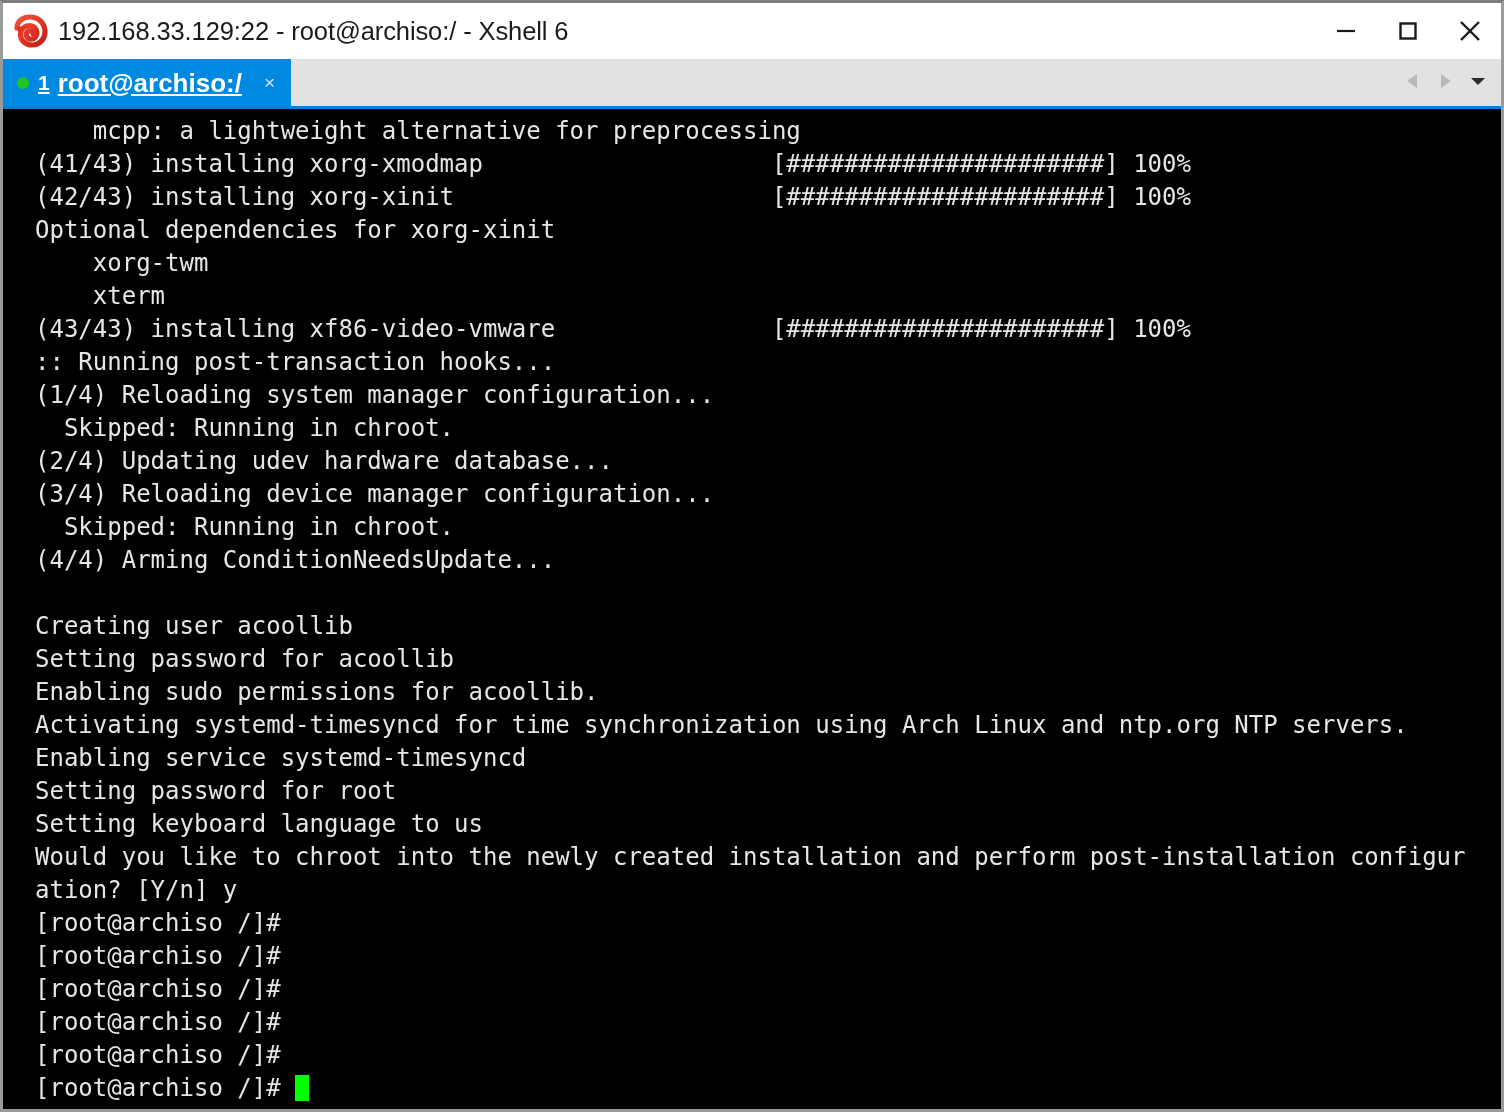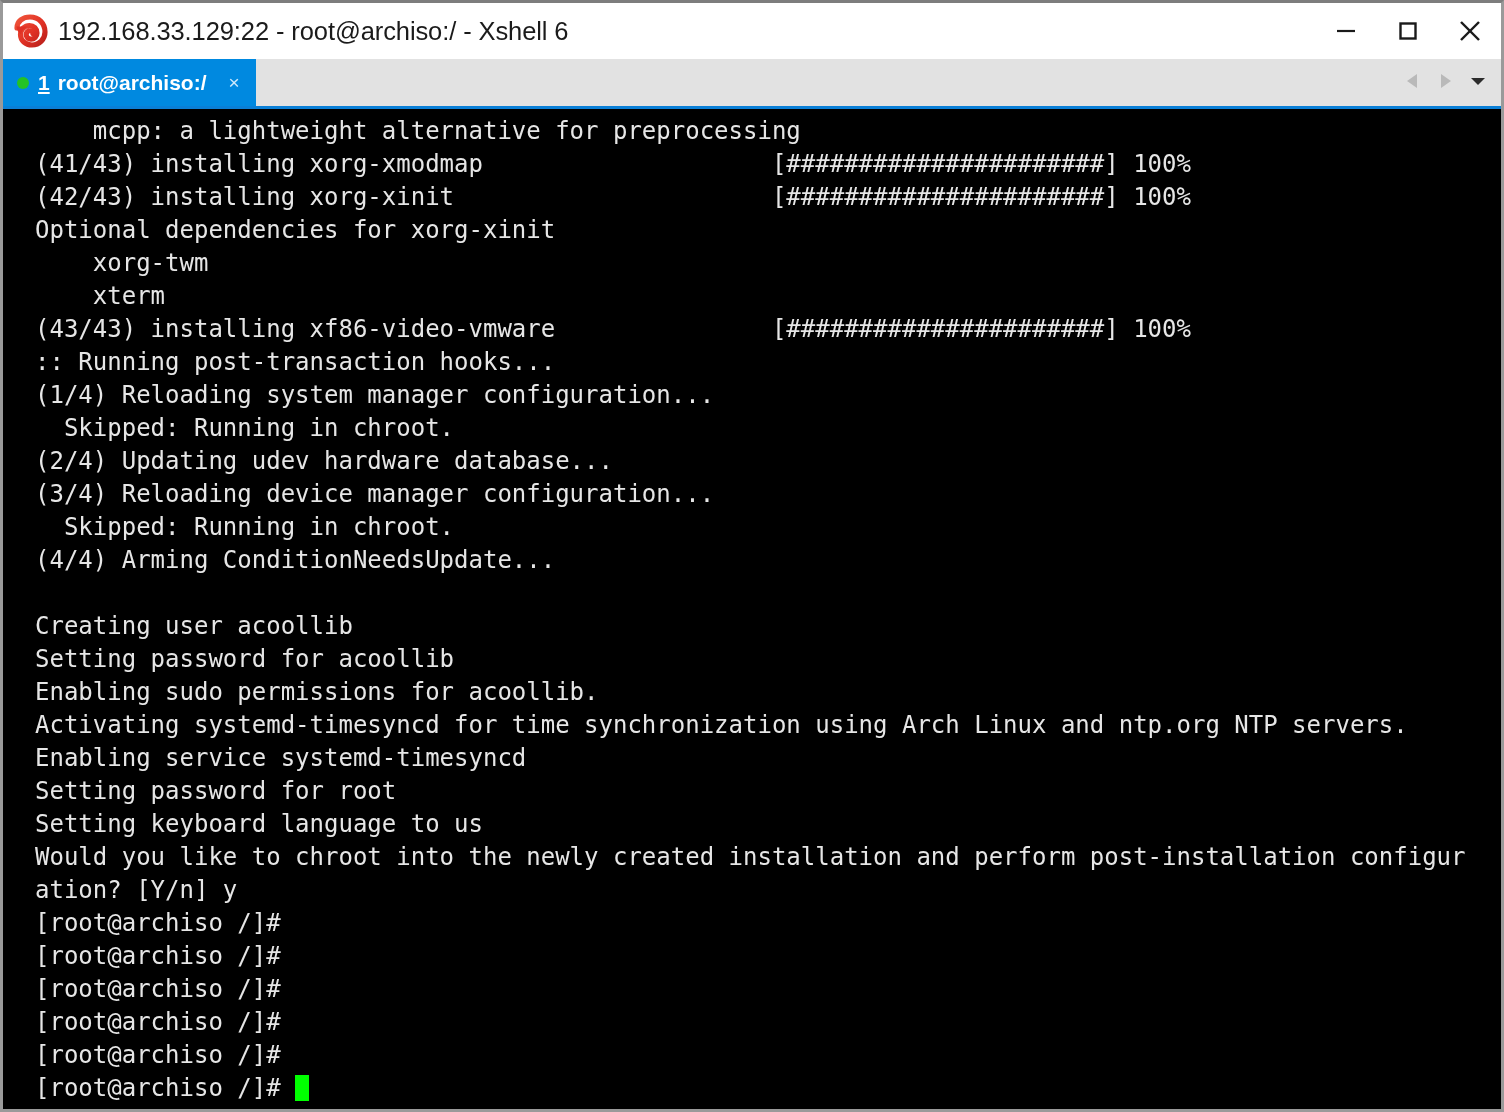--- a/index.html
+++ b/index.html
@@ -98,24 +98,25 @@
   #tab-index {
     color: #ffffff;
     font-size: 21px;
     font-weight: bold;
     text-decoration: underline;
     margin-right: 8px;
     line-height: 1;
   }
   #tab-label {
     color: #ffffff;
-    font-size: 21px;
+    font-size: 26px;
     font-weight: bold;
     white-space: nowrap;
     line-height: 1;
+    text-decoration: underline;
   }
   #tab-close {
     color: #cfe9fb;
     font-size: 19px;
     margin-left: 22px;
     margin-right: 6px;
     line-height: 1;
   }
   #tabbar-spacer { flex: 1 1 auto; }
   #tab-nav {

